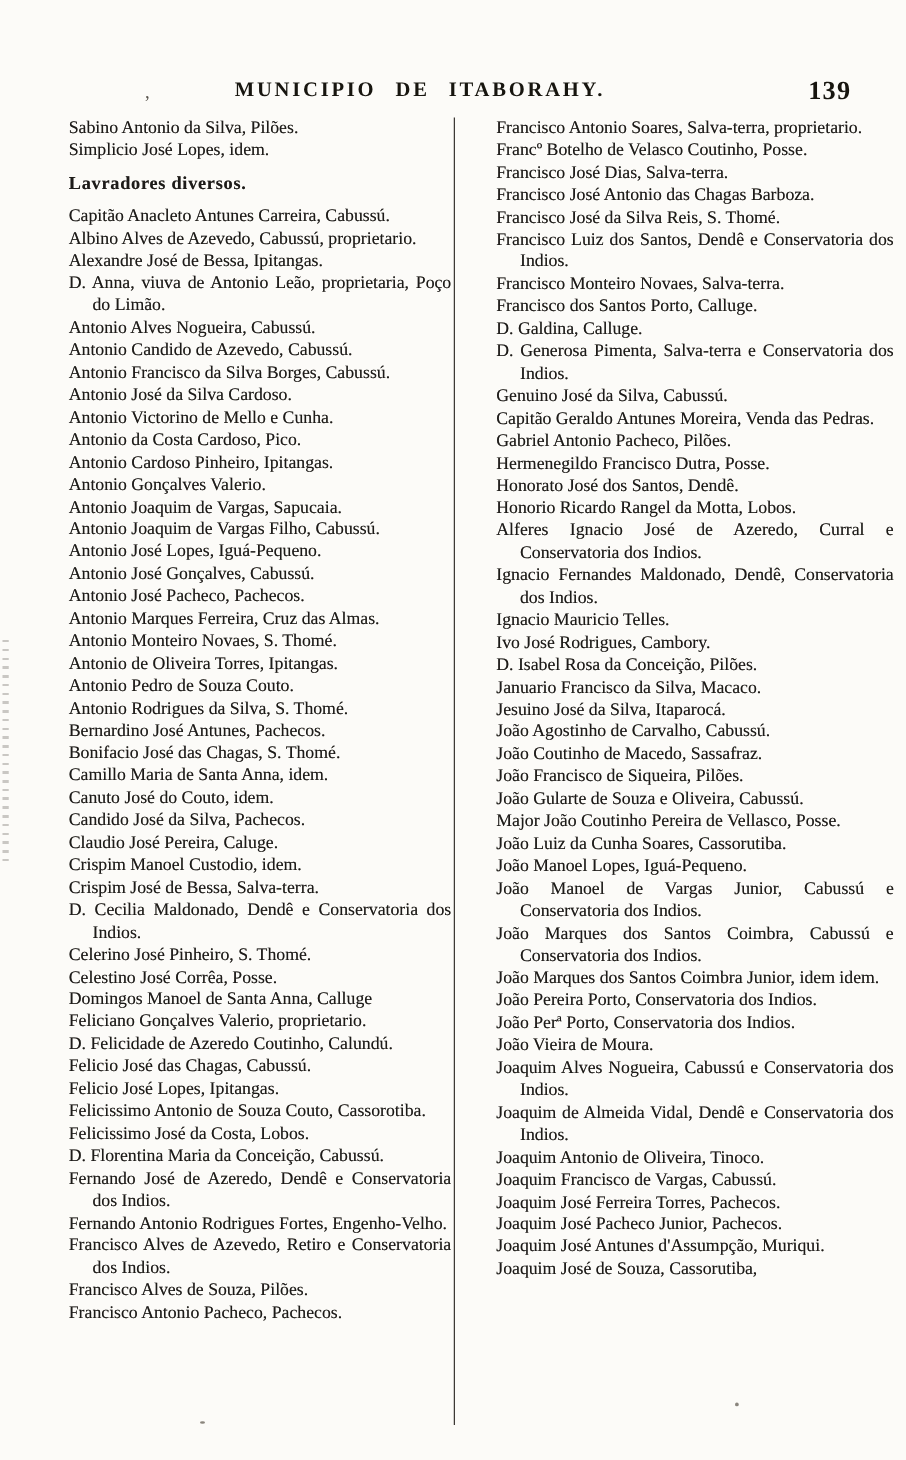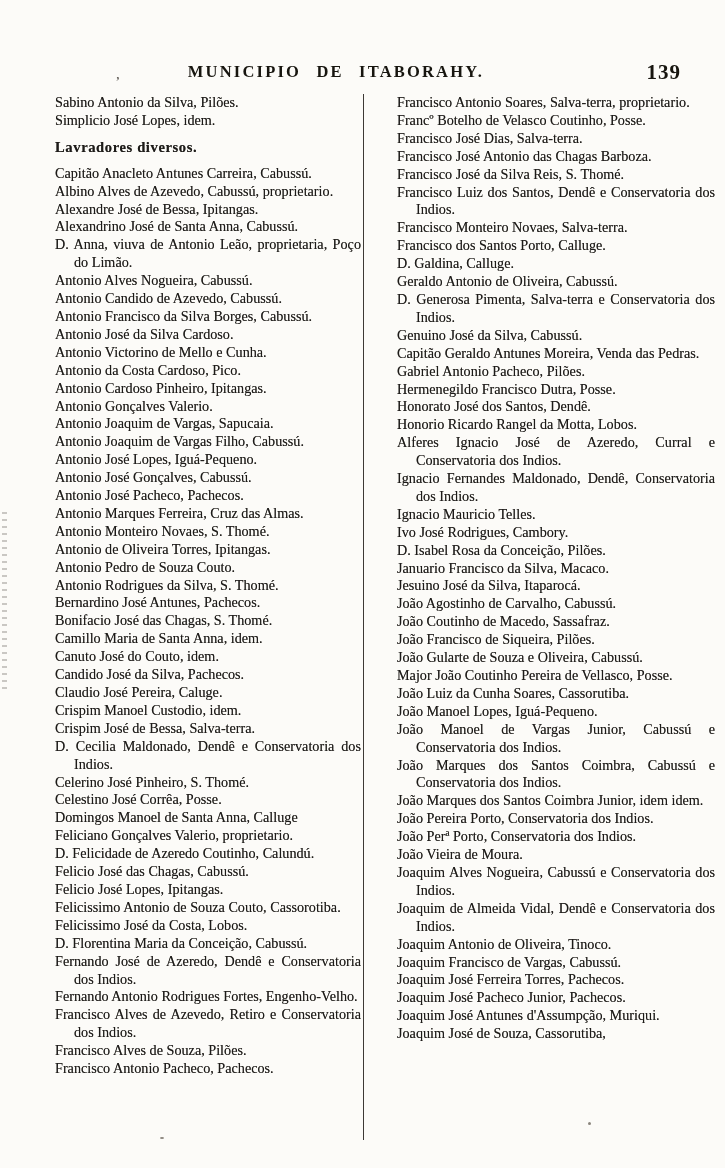--- a/index.html
+++ b/index.html
@@ -122,21 +122,20 @@
     <div class="col left">
       <div>
           <p class="entry">Sabino Antonio da Silva, Pilões.</p>
           <p class="entry">Simplicio José Lopes, idem.</p>
         </div>
       <h3 class="section-heading">Lavradores diversos.</h3>
       <div>
           <p class="entry">Capitão Anacleto Antunes Carreira, Cabussú.</p>
           <p class="entry">Albino Alves de Azevedo, Cabussú, proprietario.</p>
           <p class="entry">Alexandre José de Bessa, Ipitangas.</p>
-          <p class="entry">Alexandrino José de Santa Anna, Cabussú.</p>
           <p class="entry">D. Anna, viuva de Antonio Leão, proprietaria, Poço do Limão.</p>
           <p class="entry">Antonio Alves Nogueira, Cabussú.</p>
           <p class="entry">Antonio Candido de Azevedo, Cabussú.</p>
           <p class="entry">Antonio Francisco da Silva Borges, Cabussú.</p>
           <p class="entry">Antonio José da Silva Cardoso.</p>
           <p class="entry">Antonio Victorino de Mello e Cunha.</p>
           <p class="entry">Antonio da Costa Cardoso, Pico.</p>
           <p class="entry">Antonio Cardoso Pinheiro, Ipitangas.</p>
           <p class="entry">Antonio Gonçalves Valerio.</p>
           <p class="entry">Antonio Joaquim de Vargas, Sapucaia.</p>
@@ -182,21 +181,20 @@
       <div>
           <p class="entry">Francisco Antonio Soares, Salva-terra, proprietario.</p>
           <p class="entry">Francº Botelho de Velasco Coutinho, Posse.</p>
           <p class="entry">Francisco José Dias, Salva-terra.</p>
           <p class="entry">Francisco José Antonio das Chagas Barboza.</p>
           <p class="entry">Francisco José da Silva Reis, S. Thomé.</p>
           <p class="entry">Francisco Luiz dos Santos, Dendê e Conservatoria dos Indios.</p>
           <p class="entry">Francisco Monteiro Novaes, Salva-terra.</p>
           <p class="entry">Francisco dos Santos Porto, Calluge.</p>
           <p class="entry">D. Galdina, Calluge.</p>
-          <p class="entry">Geraldo Antonio de Oliveira, Cabussú.</p>
           <p class="entry">D. Generosa Pimenta, Salva-terra e Conservatoria dos Indios.</p>
           <p class="entry">Genuino José da Silva, Cabussú.</p>
           <p class="entry">Capitão Geraldo Antunes Moreira, Venda das Pedras.</p>
           <p class="entry">Gabriel Antonio Pacheco, Pilões.</p>
           <p class="entry">Hermenegildo Francisco Dutra, Posse.</p>
           <p class="entry">Honorato José dos Santos, Dendê.</p>
           <p class="entry">Honorio Ricardo Rangel da Motta, Lobos.</p>
           <p class="entry">Alferes Ignacio José de Azeredo, Curral e Conservatoria dos Indios.</p>
           <p class="entry">Ignacio Fernandes Maldonado, Dendê, Conservatoria dos Indios.</p>
           <p class="entry">Ignacio Mauricio Telles.</p>

